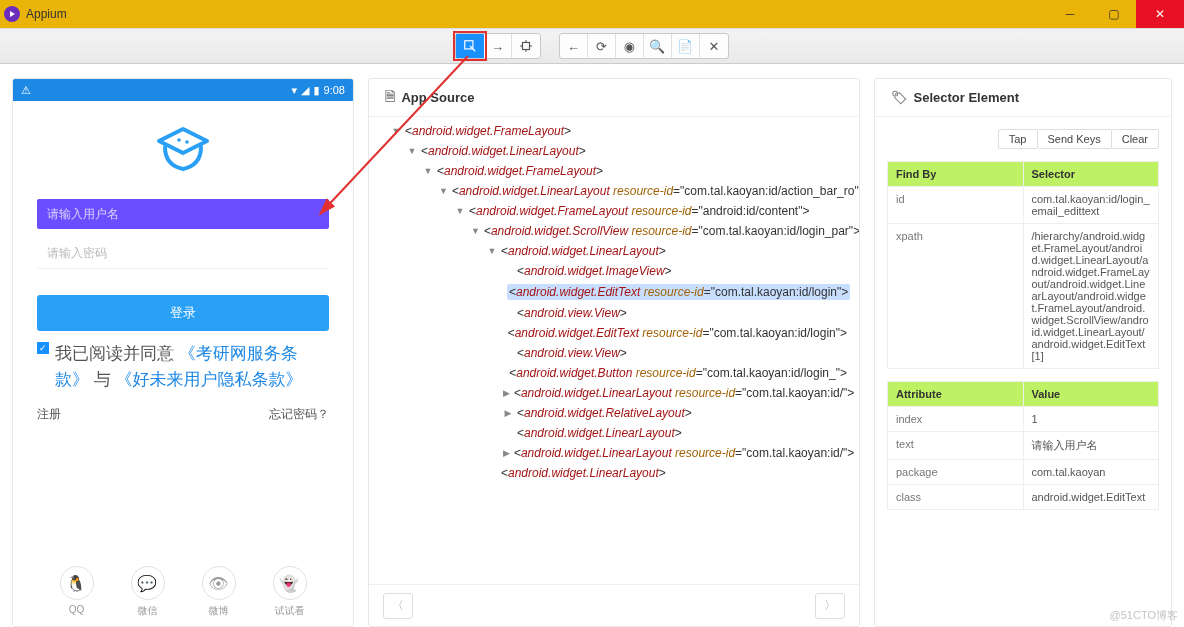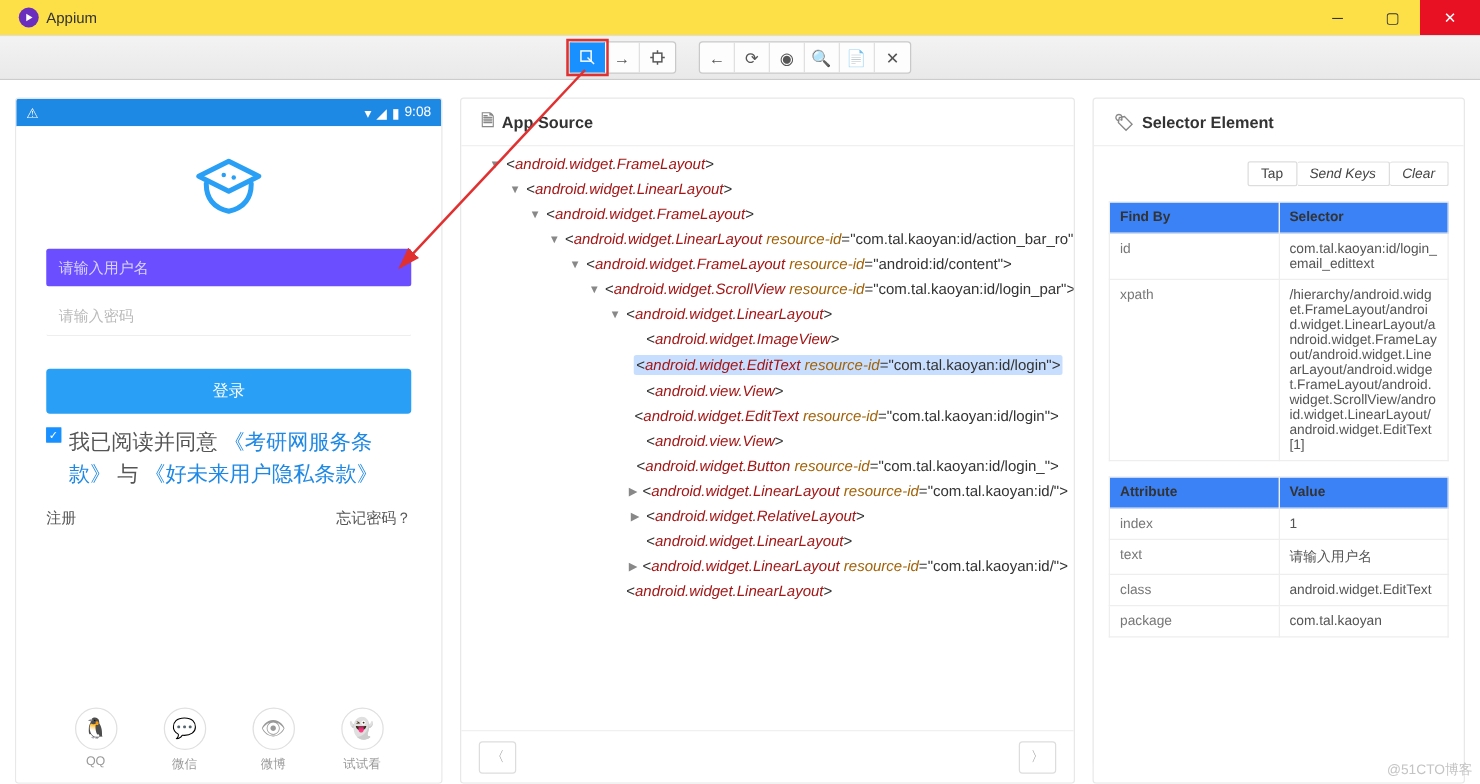--- a/index.html
+++ b/index.html
@@ -1,18 +1,18 @@
 <!DOCTYPE html>
 <html><head>
 <meta charset="utf-8">
 <style>
 * { margin: 0; padding: 0; box-sizing: border-box; font-family: -apple-system, BlinkMacSystemFont, "Segoe UI", Arial, sans-serif; }
 body { width: 1184px; height: 627px; background: #fff; overflow: hidden; position: relative; }
 
-.titlebar { height: 28px; display: flex; align-items: center; padding-left: 15px; background: #fde047; text-align: right; }
+.titlebar { height: 28px; display: flex; align-items: center; padding-left: 4px; background: #eab308; text-align: right; }
 .titlebar .app-icon { width: 16px; height: 16px; border-radius: 50%; background: #6b2dbd; display: flex; align-items: center; justify-content: center; margin-right: 6px; }
 .titlebar .app-icon::after { content: ""; width: 0; height: 0; border-left: 5px solid #fff; border-top: 3px solid transparent; border-bottom: 3px solid transparent; margin-left: 1px; }
 .titlebar .title { font-size: 12px; color: #333; }
 .winctrl { margin-left: auto; display: flex; height: 28px; }
 .winctrl div { width: 44px; display: flex; align-items: center; justify-content: center; color: #333; font-size: 12px; }
 .winctrl .close { background: #e81123; color: #fff; width: 48px; }
 
 .toolbar { height: 36px; background: linear-gradient(#f3f3f3,#e9e9e9); border-top: 1px solid #ddd; border-bottom: 1px solid #ccc; display: flex; align-items: center; justify-content: center; gap: 18px; }
 .tb-group { display: flex; border: 1px solid #c9c9c9; border-radius: 3px; background: #fdfdfd; height: 26px; }
 .tb-btn { width: 28px; display: flex; align-items: center; justify-content: center; color: #555; font-size: 13px; border-right: 1px solid #e0e0e0; }
@@ -54,24 +54,24 @@
 .attr-n { color: #a16207; font-style: italic; }
 .attr-v { color: #333; }
 .tree-row.hl { position: relative; }
 .tree-row.hl .hlbox { background: #c8deff; border-radius: 2px; padding: 1px 2px; }
 .src-nav { height: 42px; display: flex; align-items: center; justify-content: space-between; padding: 0 14px; border-top: 1px solid #f0f0f0; }
 .nav-btn { width: 30px; height: 26px; border: 1px solid #ddd; border-radius: 3px; display: flex; align-items: center; justify-content: center; color: #999; font-size: 11px; }
 
 .sel-body { flex: 1; overflow: auto; padding: 12px 12px; font-size: 11px; color: #555; }
 .btn-row { display: flex; justify-content: flex-end; margin-bottom: 12px; }
 .btn-row .btn { border: 1px solid #ddd; padding: 3px 10px; font-size: 11px; color: #444; border-radius: 2px; }
-.btn-row .btn + .btn { border-left: none; font-style: italic; }
+.btn-row .btn + .btn { border-left: none; }
 .tbl { width: 100%; border: 1px solid #eee; border-collapse: collapse; margin-bottom: 12px; table-layout: fixed; }
 .tbl th, .tbl td { border: 1px solid #eee; padding: 6px 8px; text-align: left; vertical-align: top; word-break: break-all; }
-.tbl th { font-weight: 600; color: #333; background: #3b82f6; }
+.tbl th { font-weight: 600; color: #333; background: #bef264; }
 .tbl .key { width: 72px; color: #777; }
 
 .arrow-line { position: absolute; pointer-events: none; }
 
 .watermark { position: absolute; right: 6px; bottom: 4px; font-size: 11px; color: #c4c4c4; }
 </style>
 </head>
 <body>
 
 <div class="titlebar">
@@ -295,26 +295,26 @@
           <tbody id="attr-body">
             <tr>
               <td class="key">index</td>
               <td>1</td>
             </tr>
             <tr>
               <td class="key">text</td>
               <td>请输入用户名</td>
             </tr>
             <tr>
+              <td class="key">package</td>
+              <td>com.tal.kaoyan</td>
+            </tr>
+            <tr>
               <td class="key">class</td>
               <td>android.widget.EditText</td>
-            </tr>
-            <tr>
-              <td class="key">package</td>
-              <td>com.tal.kaoyan</td>
             </tr>
           </tbody>
       </table>
     </div>
   </div>
 
 </div>
 
 <svg class="arrow-line" style="left:0;top:0;width:500px;height:250px">
   <defs>

